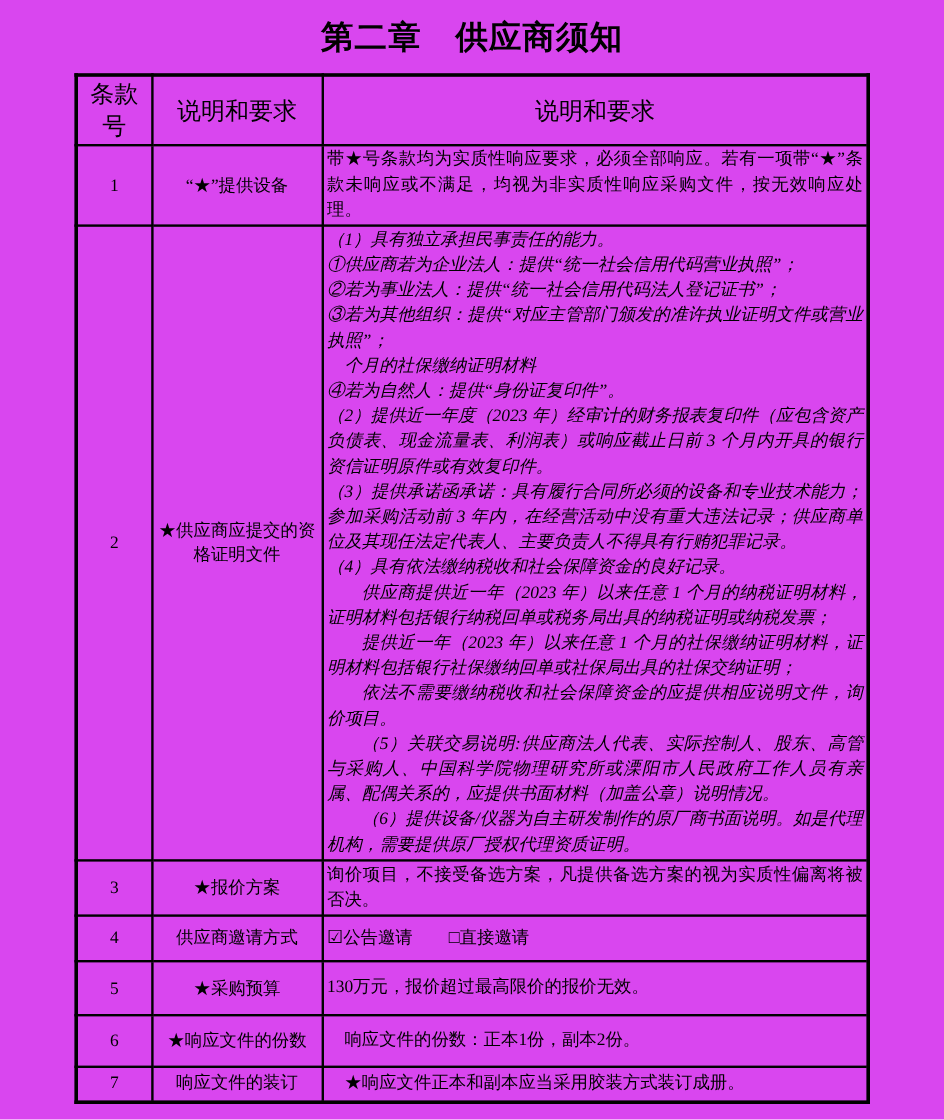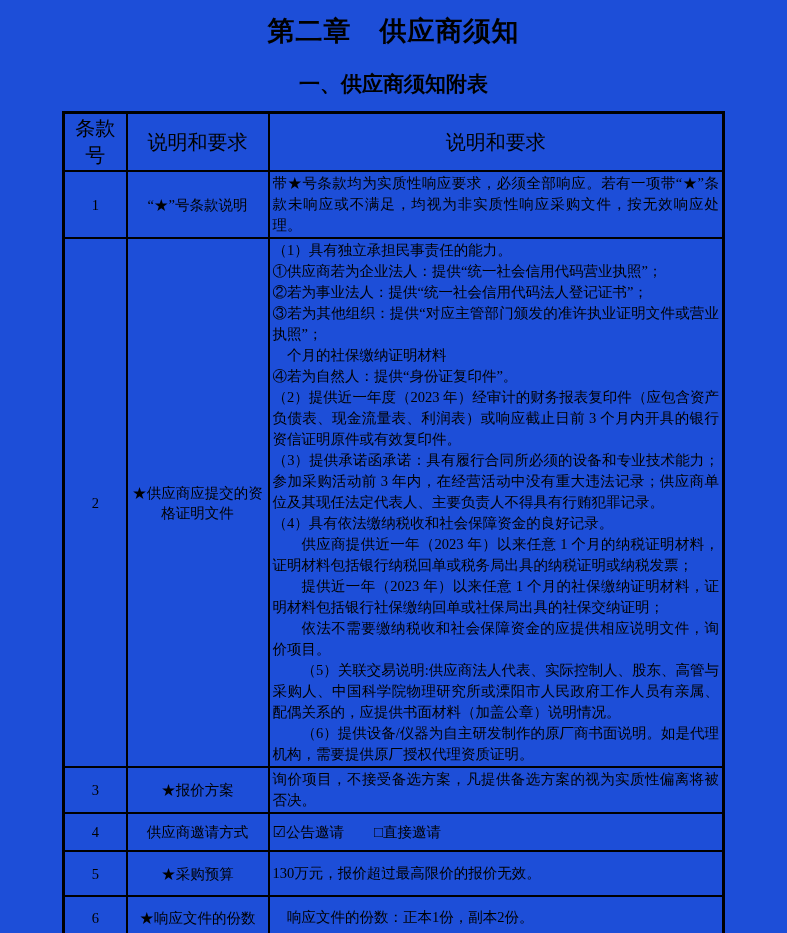--- a/index.html
+++ b/index.html
@@ -6,21 +6,21 @@
     margin: 0;
     padding: 0;
     background: #ffffff;
     color: #000000;
     font-family: "Liberation Serif", "DejaVu Serif", serif;
   }
   .page {
     position: relative;
     width: 787px;
     height: 933px;
-    background: #1d4ed8;
+    background: #d946ef;
     overflow: hidden;
   }
   .doc-title {
     margin: 0;
     padding-top: 16px;
     text-align: center;
     font-size: 27px;
     font-weight: bold;
     letter-spacing: 1px;
     line-height: 30px;
@@ -58,21 +58,21 @@
     vertical-align: middle;
     line-height: 20px;
   }
   td.content {
     vertical-align: middle;
     padding: 1px 3px;
     line-height: 21px;
   }
   tbody tr:nth-child(1) { height: 54px; }
   tbody tr:nth-child(2) { height: 525px; }
-  tbody tr:nth-child(2) td.content { vertical-align: top; }
+  tbody tr:nth-child(2) td.content { vertical-align: top; font-style: italic; }
   tbody tr:nth-child(3) { height: 35px; }
   tbody tr:nth-child(4) { height: 38px; }
   tbody tr:nth-child(5) { height: 45px; }
   tbody tr:nth-child(6) { height: 43px; }
   tbody tr:nth-child(7) { height: 29px; }
   .para {
     text-align: justify;
     text-justify: inter-ideograph;
   }
   .indent-0 { text-indent: 0; }
@@ -80,39 +80,38 @@
   .indent-2 { text-indent: 2em; }
   .option { white-space: nowrap; }
   .option + .option { margin-left: 30px; }
   .checkbox-glyph { font-size: 15px; }
 </style>
 </head>
 <body>
 
 <div class="page">
   <h1 class="doc-title">第二章　供应商须知</h1>
-  <h2 class="doc-subtitle">一、供应商须知附表</h2>
 
   <table class="notice-table">
     <colgroup>
       <col class="c1">
       <col class="c2">
       <col class="c3">
     </colgroup>
     <thead>
       <tr>
         <th>条款号</th>
         <th>说明和要求</th>
         <th>说明和要求</th>
       </tr>
     </thead>
     <tbody>
         <tr>
     <td class="no">1</td>
-    <td class="name">“★”号条款说明</td>
+    <td class="name">“★”提供设备</td>
     <td class="content">
             <div class="para indent-0">带★号条款均为实质性响应要求，必须全部响应。若有一项带“★”条款未响应或不满足，均视为非实质性响应采购文件，按无效响应处理。</div>
           </td>
   </tr>
         <tr>
     <td class="no">2</td>
     <td class="name">★供应商应提交的资格证明文件</td>
     <td class="content">
             <div class="para indent-0">（1）具有独立承担民事责任的能力。</div>
             <div class="para indent-0">①供应商若为企业法人：提供“统一社会信用代码营业执照”；</div>

